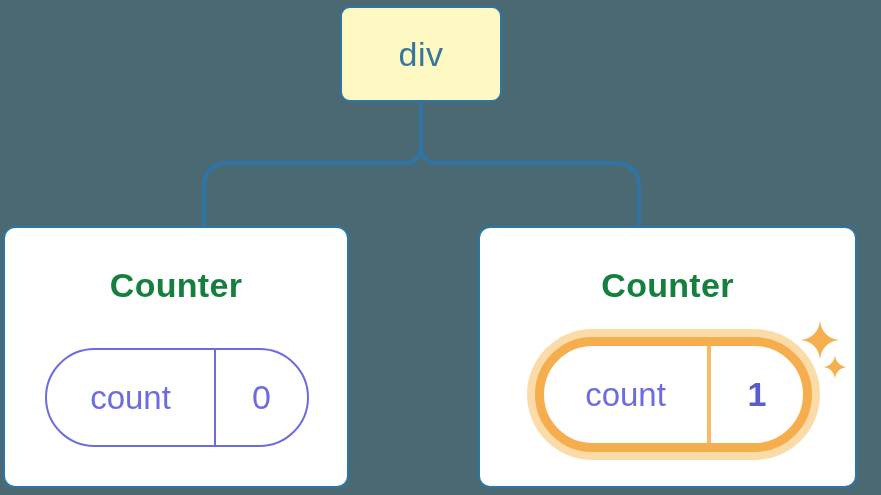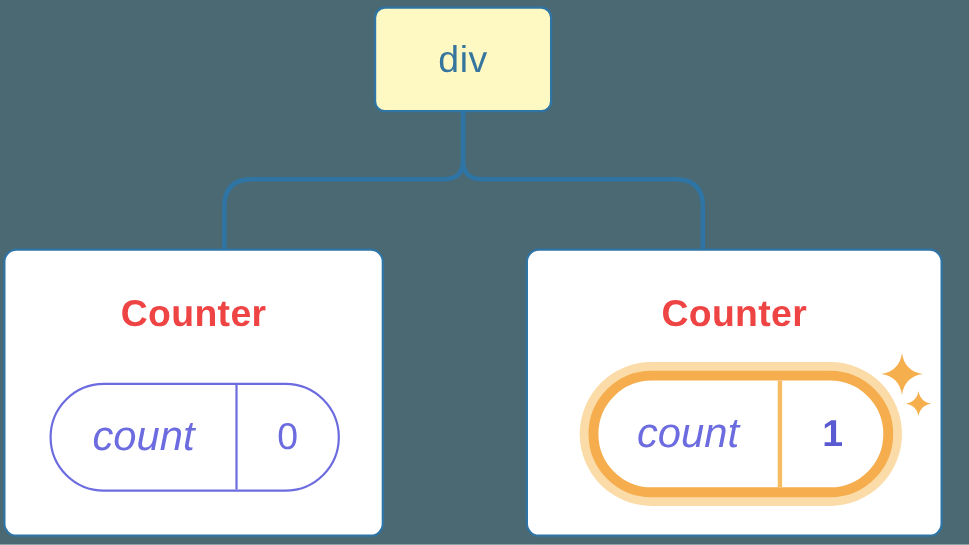--- a/index.html
+++ b/index.html
@@ -52,21 +52,21 @@
     box-sizing: border-box;
   }
   .card-left  { left: 3px;   width: 346px; }
   .card-right { left: 478px; width: 379px; }
   .card-title {
     position: absolute;
     top: 38px;
     left: 0;
     width: 100%;
     text-align: center;
-    color: #ef4444;
+    color: #15803d;
     font-size: 34px;
     font-weight: 600;
     letter-spacing: 0.3px;
   }
   .pill {
     position: absolute;
     display: flex;
     align-items: stretch;
     background: #ffffff;
     border-radius: 999px;
@@ -86,22 +86,21 @@
     height: 115px;
     border: 9px solid #F5AD4D;
     box-shadow: 0 0 0 8px #FBDCA8;
   }
   .pill-key {
     flex: 1;
     display: flex;
     align-items: center;
     justify-content: center;
     color: #6C6CE0;
-    font-size: 38px;
-    font-style: italic;
+    font-size: 33px;
   }
   .pill-value {
     display: flex;
     align-items: center;
     justify-content: center;
     color: #6C6CE0;
     font-size: 34px;
   }
   .pill-plain .pill-value {
     width: 91px;

